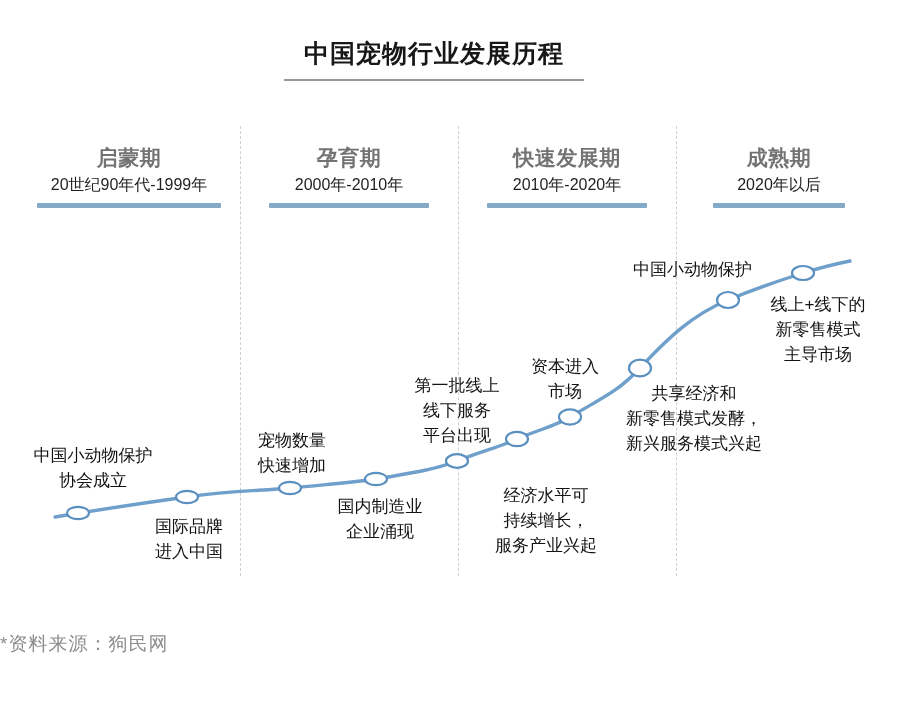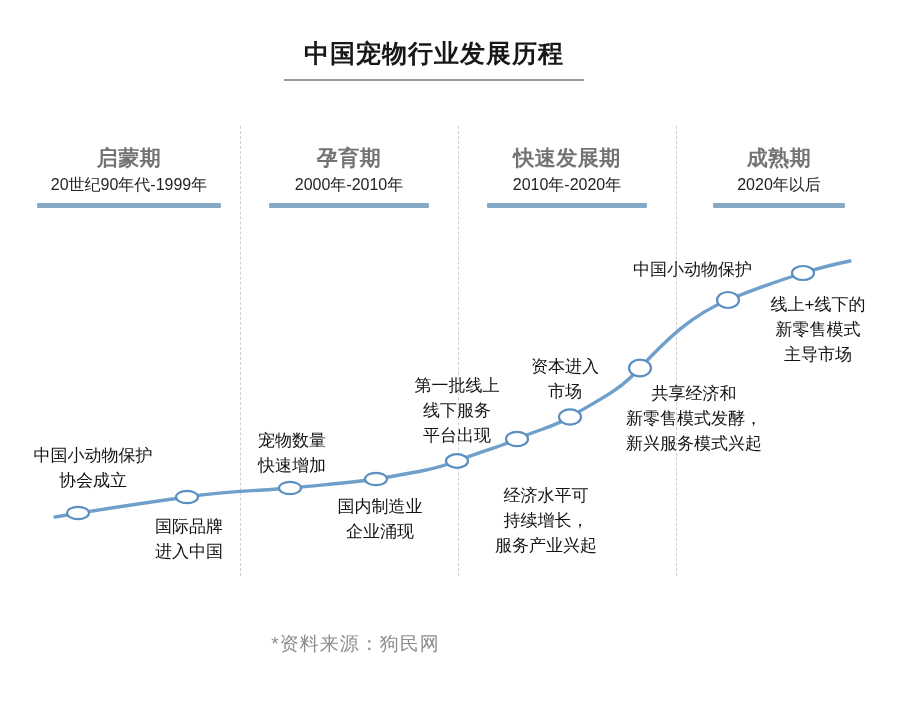--- a/index.html
+++ b/index.html
@@ -97,21 +97,20 @@
     text-align: center;
     white-space: pre;
   }
 
   
   #source-note {
     position: absolute;
     left: 0;
     top: 631px;
     width: 711px;
-    text-align: center;
     font-size: 19px;
     color: #8d8d8d;
     letter-spacing: 1px;
   }
 </style>
 </head>
 <body>
 
 <div id="canvas">
 

